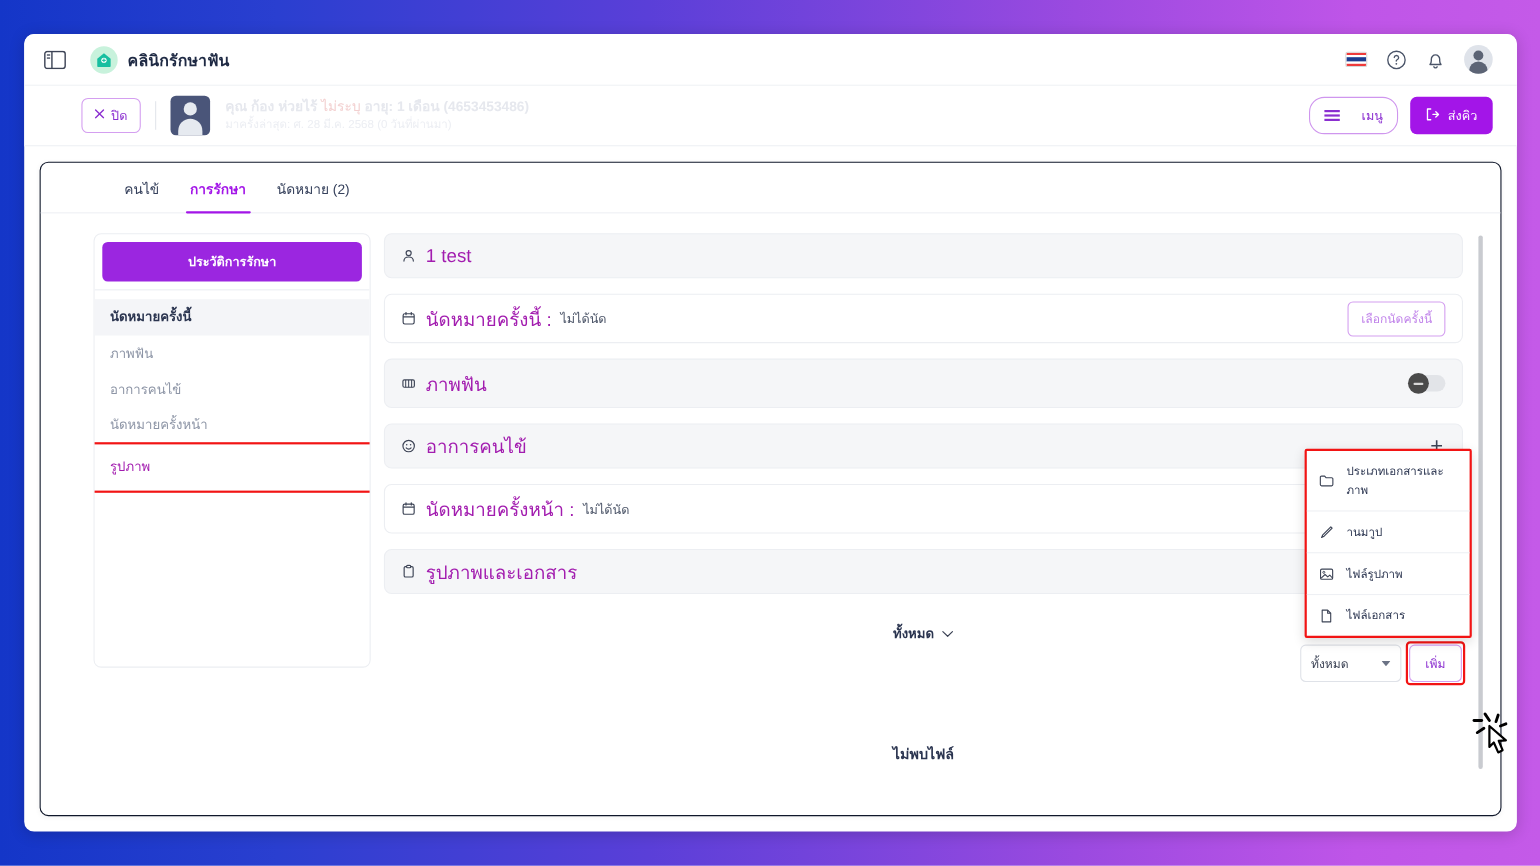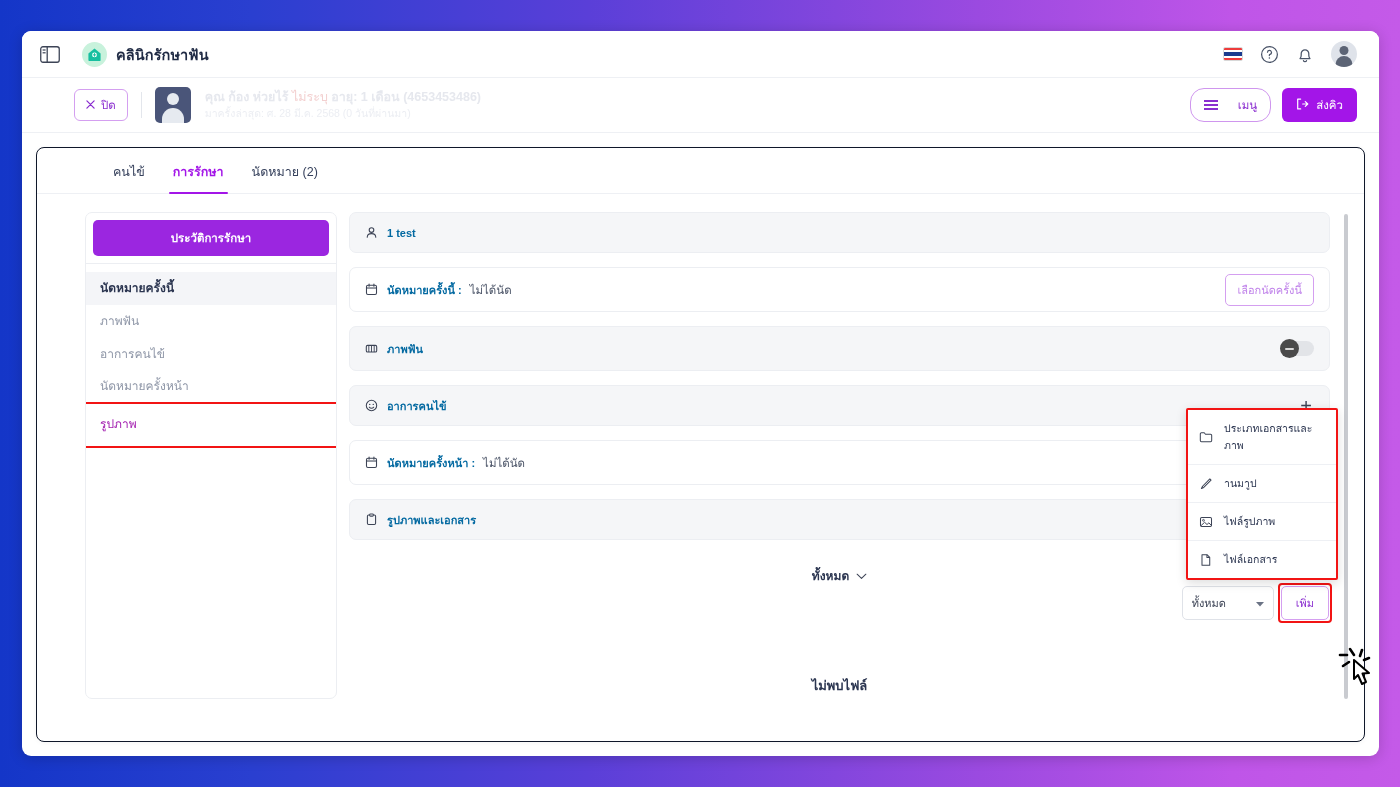--- a/index.html
+++ b/index.html
@@ -140,21 +140,21 @@
     height: 2.5px; background: #a315e8; border-radius: 2px;
   }
 
   
   .body-split { display: flex; padding: 18px 14px 0 48px; gap: 12px; }
 
   
   .sidebar {
     width: 252px; flex: none;
     border: 1px solid #eceef2; border-radius: 7px;
-    background: #fff; height: 487px; overflow: hidden;
+    background: #fff; height: 395px; overflow: hidden;
   }
   .history-btn {
     display: block; width: calc(100% - 14px); margin: 7px;
     background: #9b26e0; color: #fff; border: none; border-radius: 5px;
     font-size: 11.5px; padding: 9px 0; cursor: pointer;
     font-family: inherit; font-weight: bold;
   }
   .sidebar-sep { height: 1px; background: #eceef2; margin: 1px 0 8px; }
   .side-item {
     font-size: 12px; color: #8d95a6; padding: 8px 14px;
@@ -170,21 +170,21 @@
   .main-panel { flex: 1; position: relative; padding-right: 20px; }
   .row-card {
     border: 1px solid #eceef2; border-radius: 7px;
     background: #f5f6f8; margin-bottom: 14px;
     display: flex; align-items: center;
     padding: 0 15px; min-height: 41px; position: relative;
   }
   .row-card.white { background: #fff; min-height: 45px; }
   .row-card.tall { min-height: 45px; }
   .row-icon { display: inline-flex; margin-right: 9px; flex: none; }
-  .row-label { font-size: 11px; font-weight: bold; color: #0369a1; }
+  .row-label { font-size: 17px; font-weight: normal; color: #a21caf; }
   .row-value { font-size: 11.5px; color: #4c5costa; }
   .row-value { color: #4c5568; }
   .row-right { margin-left: auto; display: flex; align-items: center; }
   .btn-outline-purple {
     border: 1px solid #d49ff0; border-radius: 5px; background: #fff;
     color: #c083ea; font-size: 11px; padding: 6px 11px; cursor: pointer;
     font-family: inherit;
   }
   .toggle {
     width: 34px; height: 15px; border-radius: 9px; background: #e2e4e8;

